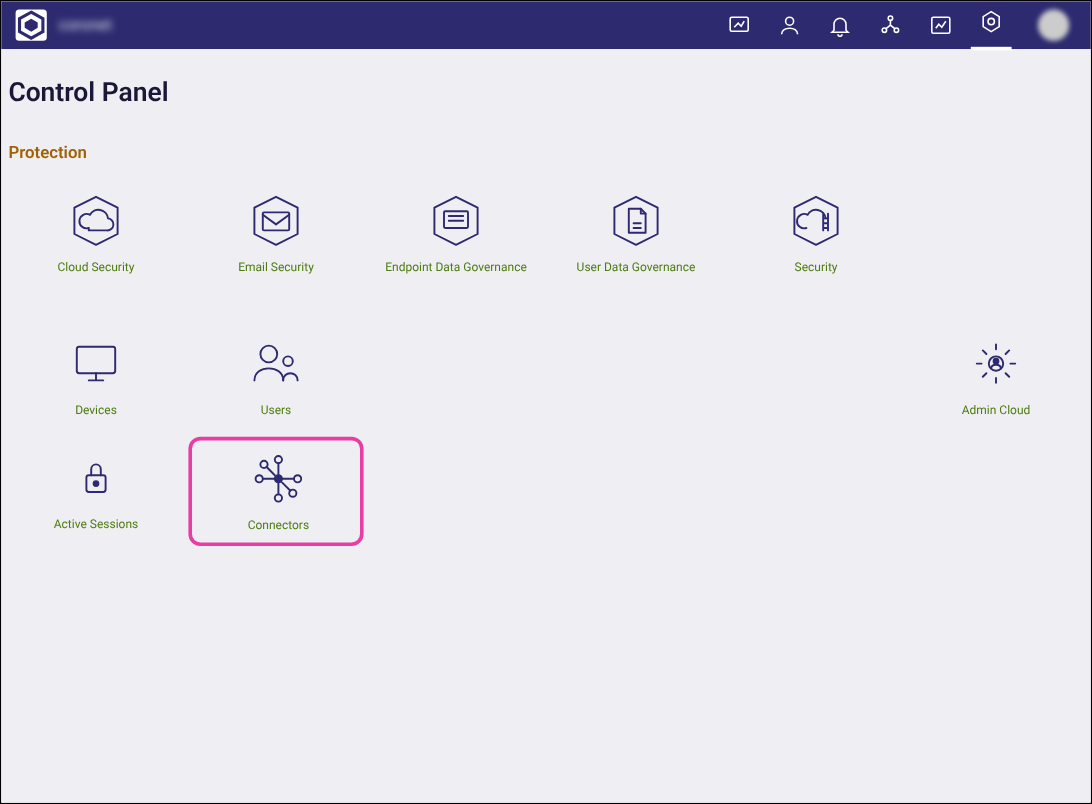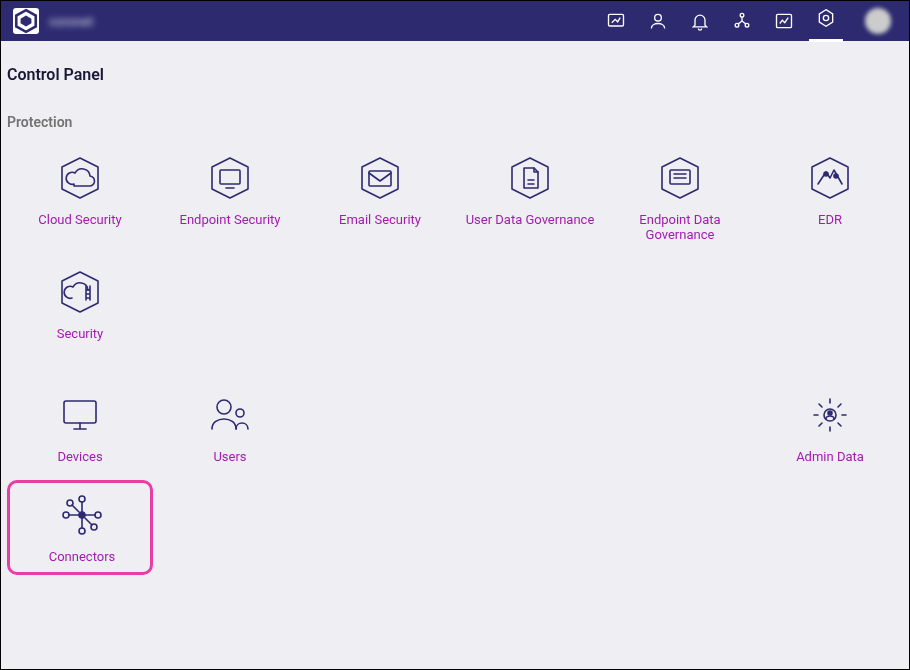--- a/index.html
+++ b/index.html
@@ -45,29 +45,29 @@
     margin-left: 8px;
     cursor:pointer;
   }
   .content {
     background: #eeeef3;
     height: calc(100% - 40px);
     padding: 20px 6px 6px 6px;
     overflow-y: auto;
   }
   .page-title {
-    font-size: 16px;
+    font-size: 22px;
     font-weight: 600;
     color: #1a1836;
     margin: 4px 0 30px 0;
   }
   .section-title {
     font-size: 14px;
     font-weight: 600;
-    color: #737373;
+    color: #a16207;
     margin-bottom: 14px;
   }
   .grid {
     display: grid;
     grid-template-columns: repeat(6, 1fr);
     gap: 8px 4px;
     margin-bottom: 32px;
   }
   .tile {
     display: flex;
@@ -78,22 +78,22 @@
     cursor: pointer;
     text-align: center;
   }
   .tile-icon {
     width: 52px; height: 52px;
     display:flex; align-items:center; justify-content:center;
     margin-bottom: 8px;
   }
   .tile-icon svg { width: 48px; height: 48px; stroke:#2d2a70; fill:none; stroke-width:1.6; stroke-linejoin:round; stroke-linecap:round; }
   .tile-label {
-    font-size: 13px;
-    color: #a21caf;
+    font-size: 10px;
+    color: #4d7c0f;
   }
   .highlight {
     border: 3px solid #e83ea3;
     border-radius: 10px;
     padding: 6px 8px 8px 12px;
   }
 </style>
 </head>
 <body>
 
@@ -158,76 +158,55 @@
     <div class="tile">
       <div class="tile-icon">
         <svg viewBox="0 0 48 48">
             <polygon points="24,4 42,13 42,35 24,44 6,35 6,13"></polygon>
             <path d="M18 30a6 6 0 1 1 1-11 8 8 0 0 1 15 3 5 5 0 0 1-1 10H18Z"></path>
           </svg>
       </div>
       <div class="tile-label">Cloud Security</div>
     </div>
 
-    <div class="tile">
-      <div class="tile-icon">
-        <svg viewBox="0 0 48 48">
-            <polygon points="24,4 42,13 42,35 24,44 6,35 6,13"></polygon>
-            <rect x="14" y="16" width="20" height="14" rx="1"></rect>
-            <path d="M20 34h8"></path>
-          </svg>
-      </div>
-      <div class="tile-label">Endpoint Security</div>
-    </div>
 
     <div class="tile">
       <div class="tile-icon">
         <svg viewBox="0 0 48 48">
             <polygon points="24,4 42,13 42,35 24,44 6,35 6,13"></polygon>
             <rect x="13" y="17" width="22" height="15" rx="1"></rect>
             <path d="M13 19l11 8 11-8"></path>
           </svg>
       </div>
       <div class="tile-label">Email Security</div>
+    </div>
+
+    <div class="tile">
+      <div class="tile-icon">
+        <svg viewBox="0 0 48 48">
+            <polygon points="24,4 42,13 42,35 24,44 6,35 6,13"></polygon>
+            <rect x="14" y="16" width="20" height="14" rx="1"></rect>
+            <path d="M18 20h12M18 24h12"></path>
+          </svg>
+      </div>
+      <div class="tile-label">Endpoint Data Governance</div>
     </div>
 
     <div class="tile">
       <div class="tile-icon">
         <svg viewBox="0 0 48 48">
             <polygon points="24,4 42,13 42,35 24,44 6,35 6,13"></polygon>
             <path d="M18 14h10l4 4v16H18z"></path>
             <path d="M28 14v4h4"></path>
             <path d="M22 26h6M22 30h6"></path>
           </svg>
       </div>
       <div class="tile-label">User Data Governance</div>
     </div>
 
-    <div class="tile">
-      <div class="tile-icon">
-        <svg viewBox="0 0 48 48">
-            <polygon points="24,4 42,13 42,35 24,44 6,35 6,13"></polygon>
-            <rect x="14" y="16" width="20" height="14" rx="1"></rect>
-            <path d="M18 20h12M18 24h12"></path>
-          </svg>
-      </div>
-      <div class="tile-label">Endpoint Data Governance</div>
-    </div>
-
-    <div class="tile">
-      <div class="tile-icon">
-        <svg viewBox="0 0 48 48">
-            <polygon points="24,4 42,13 42,35 24,44 6,35 6,13"></polygon>
-            <path d="M12 30l8-12 4 6 4-8 8 14"></path>
-            <circle cx="20" cy="20" r="2" fill="#2d2a70"></circle>
-            <circle cx="30" cy="22" r="2" fill="#2d2a70"></circle>
-          </svg>
-      </div>
-      <div class="tile-label">EDR</div>
-    </div>
 
     <div class="tile">
       <div class="tile-icon">
         <svg viewBox="0 0 48 48">
             <polygon points="24,4 42,13 42,35 24,44 6,35 6,13"></polygon>
             <path d="M16 30a6 6 0 1 1 1-11 8 8 0 0 1 15 3"></path>
             <path d="M30 18v14M34 18v14M30 22h4M30 26h4M30 30h4"></path>
           </svg>
       </div>
       <div class="tile-label">Security</div>
@@ -266,23 +245,33 @@
 
     <div class="tile">
       <div class="tile-icon">
         <svg viewBox="0 0 48 48">
             <circle cx="24" cy="24" r="6"></circle>
             <path d="M24 8v4M24 36v4M8 24h4M36 24h4M13 13l3 3M32 32l3 3M35 13l-3 3M16 32l-3 3"></path>
             <circle cx="24" cy="22" r="2" fill="#2d2a70"></circle>
             <path d="M20 28c0-2 2-3 4-3s4 1 4 3"></path>
           </svg>
       </div>
-      <div class="tile-label">Admin Data</div>
-    </div>
-
+      <div class="tile-label">Admin Cloud</div>
+    </div>
+
+    <div class="tile">
+      <div class="tile-icon">
+        <svg viewBox="0 0 48 48">
+            <rect x="16" y="22" width="16" height="14" rx="2"></rect>
+            <path d="M20 22v-5a4 4 0 0 1 8 0v5"></path>
+            <circle cx="24" cy="29" r="2" fill="#2d2a70"></circle>
+          </svg>
+      </div>
+      <div class="tile-label">Active Sessions</div>
+    </div>
 
 
     <div class="tile highlight">
       <div class="tile-icon">
         <svg viewBox="0 0 48 48">
             <circle cx="24" cy="24" r="3" fill="#2d2a70"></circle>
             <circle cx="24" cy="8" r="3"></circle>
             <circle cx="24" cy="40" r="3"></circle>
             <circle cx="8" cy="24" r="3"></circle>
             <circle cx="40" cy="24" r="3"></circle>

